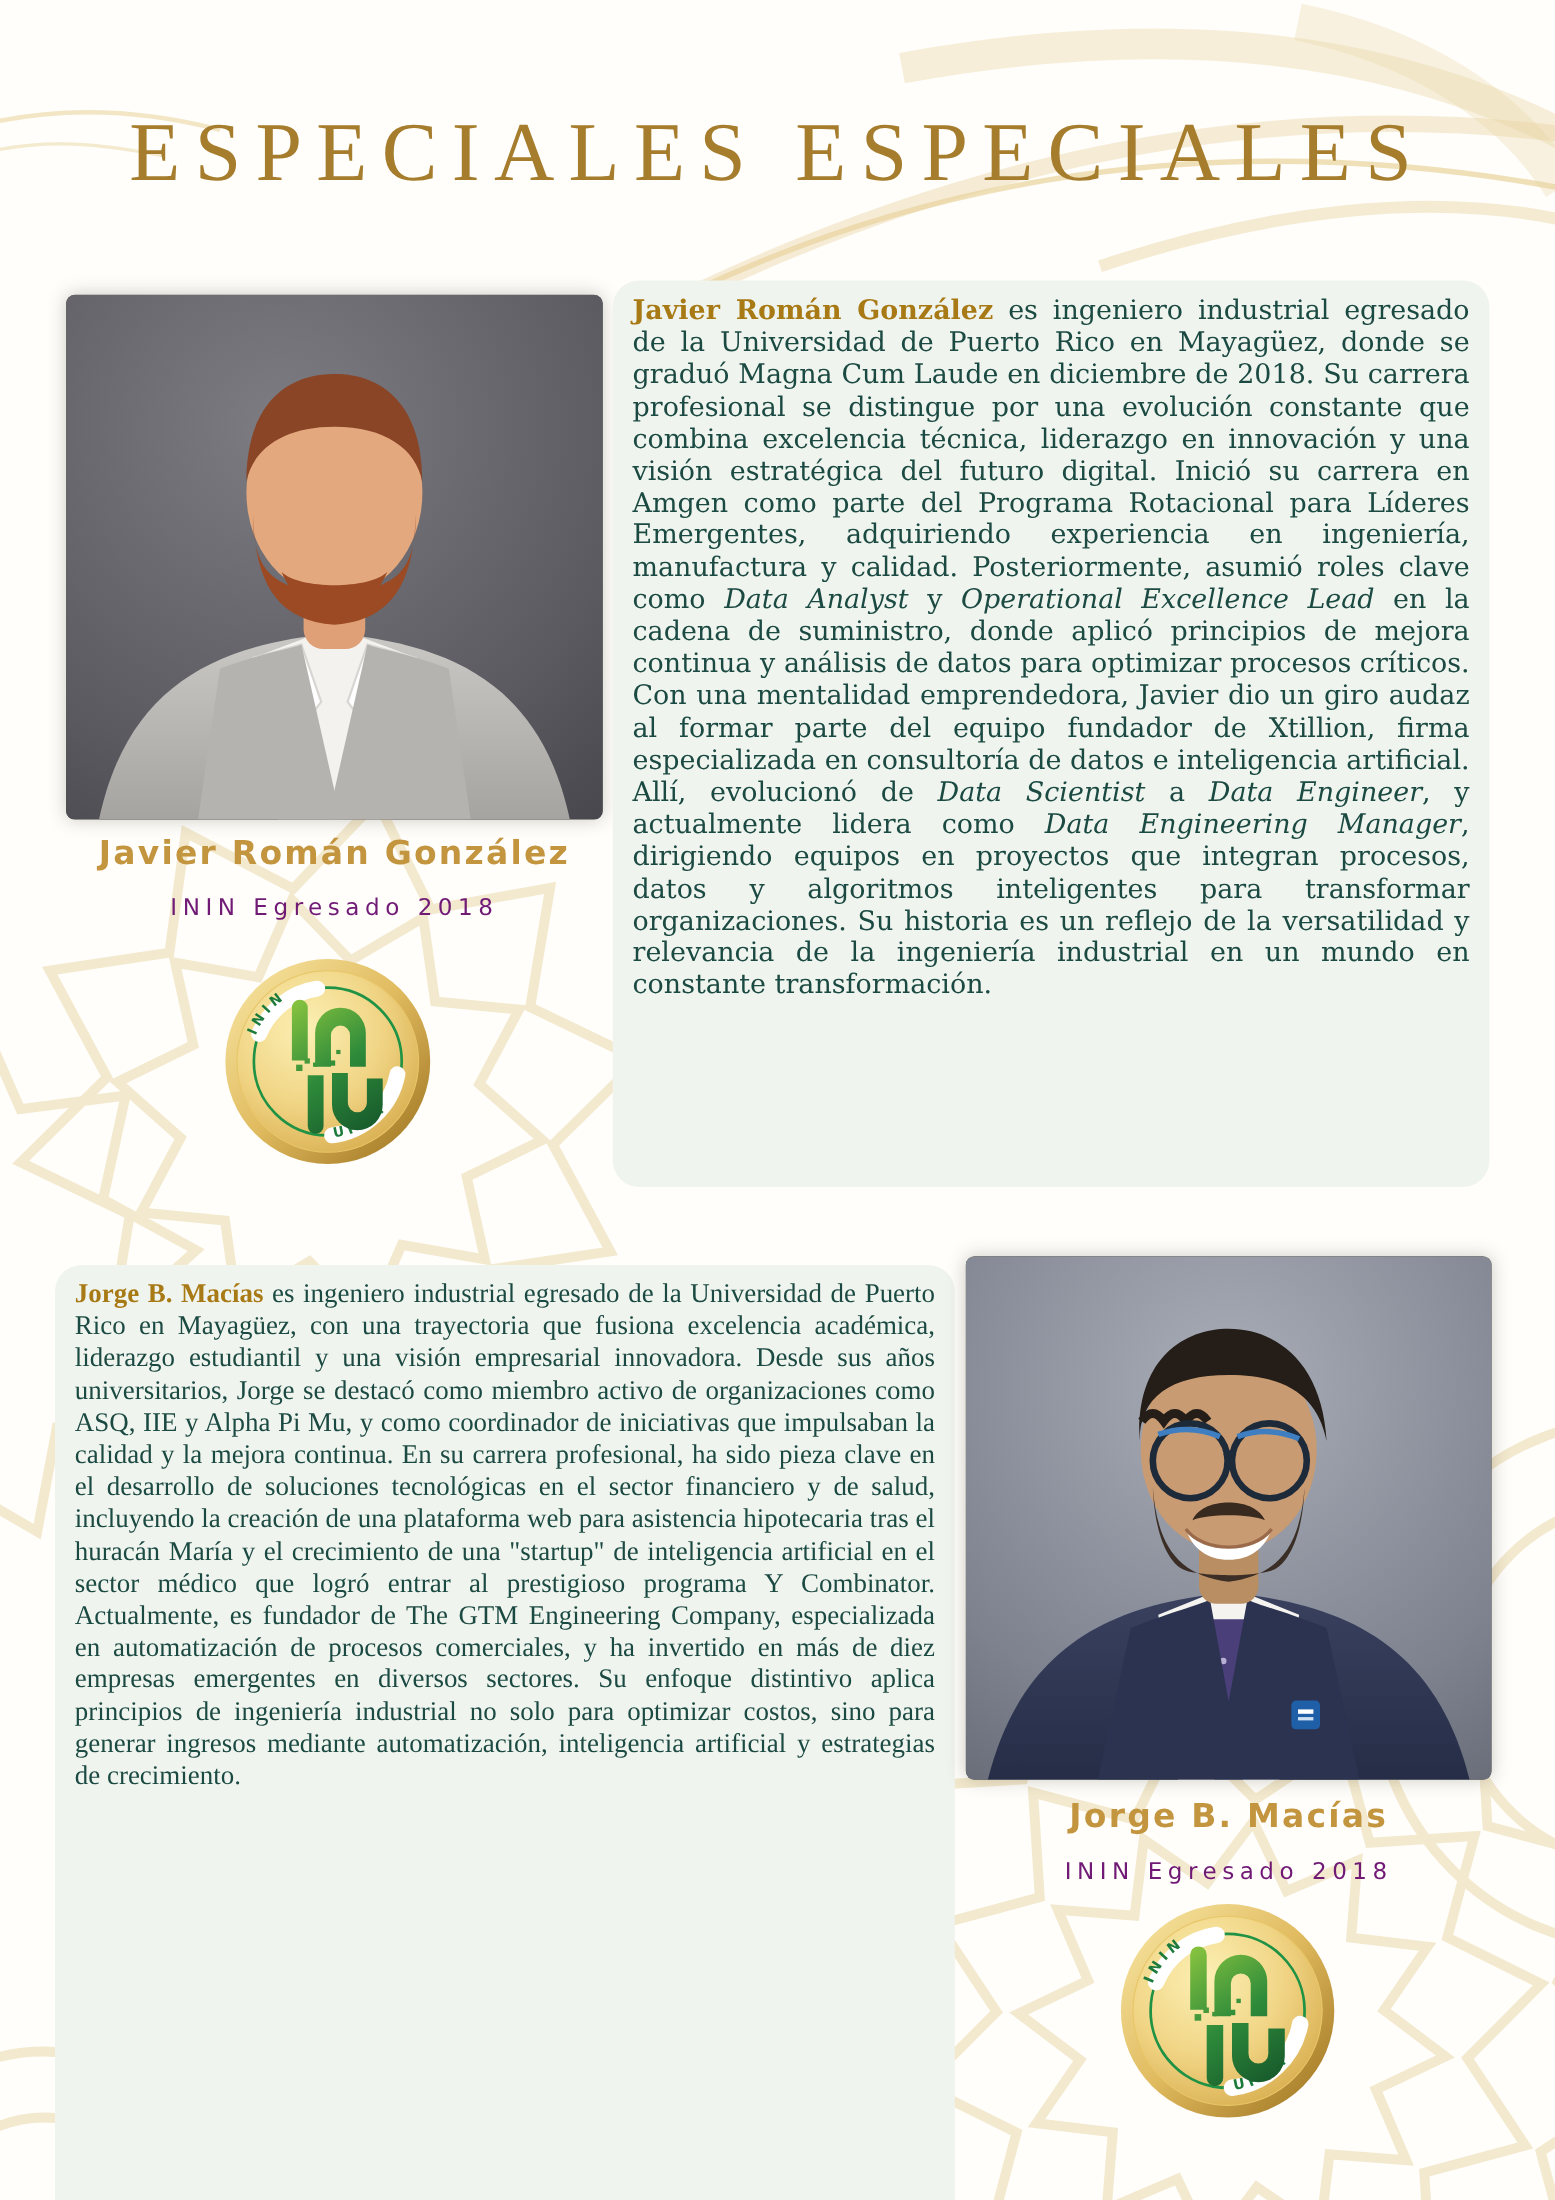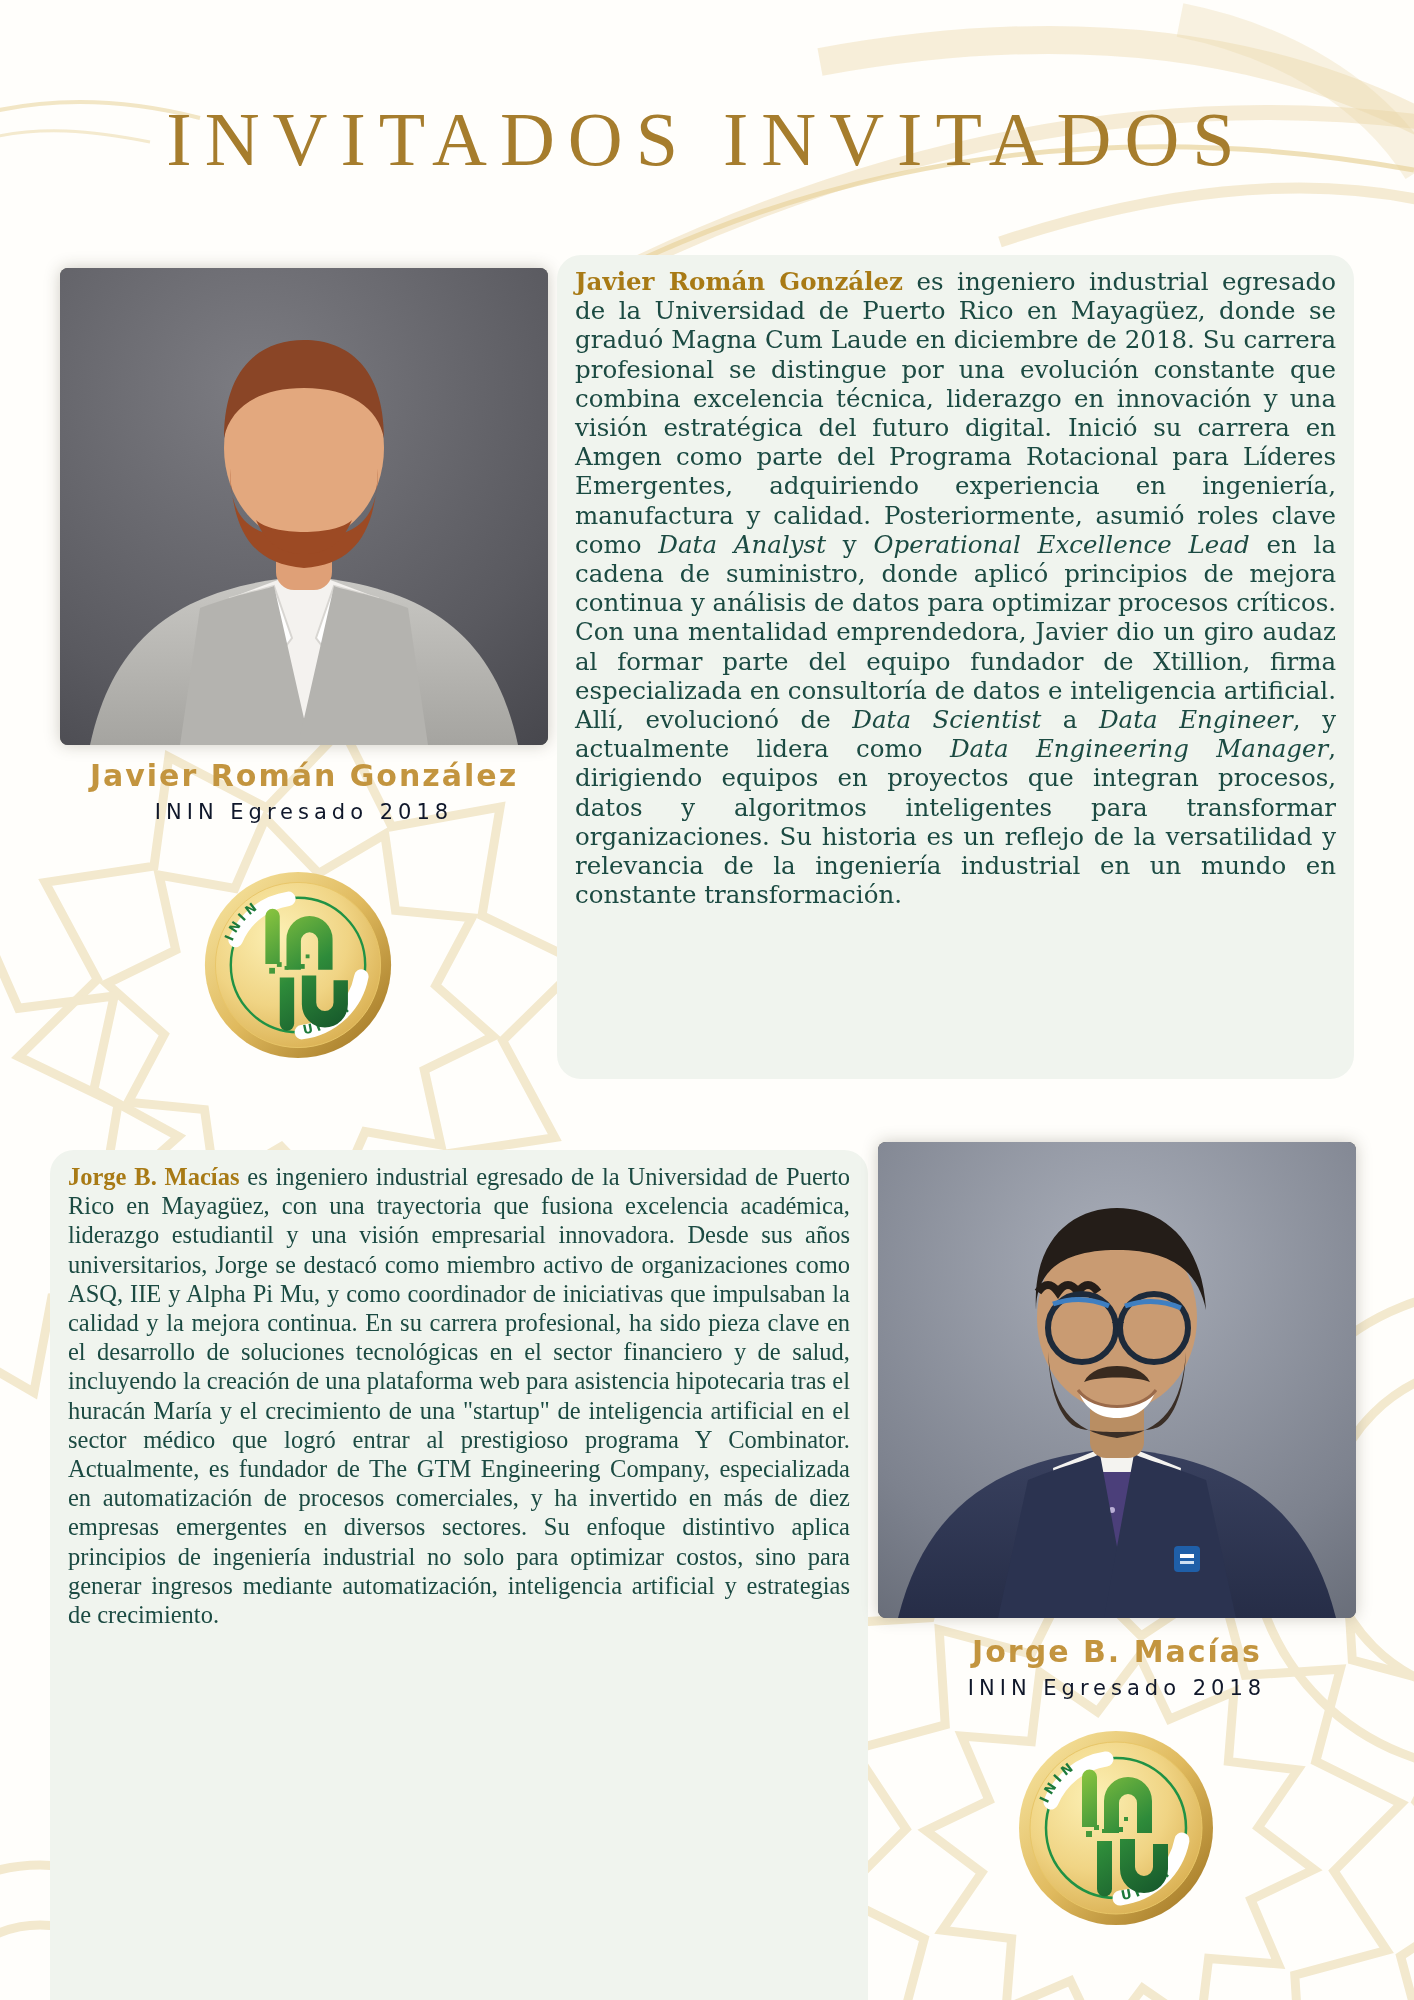--- a/index.html
+++ b/index.html
@@ -43,21 +43,21 @@
   
   .caption{ text-align:center; }
   .profile-name{
     font-family:"DejaVu Sans", sans-serif;
     font-weight:bold;font-size:30px;letter-spacing:2px;
     color:#c3953f;white-space:nowrap;
   }
   .profile-subtitle{
     font-family:"DejaVu Sans", sans-serif;
     font-weight:400;font-size:21px;letter-spacing:5px;
-    color:#0f172a;margin-top:7px;white-space:nowrap;
+    color:#701a75;margin-top:20px;white-space:nowrap;
   }
 </style>
 </head>
 <body>
 
 <svg id="bg-decor" viewBox="0 0 1414 2000" xmlns="http://www.w3.org/2000/svg">
   <g id="star-layer" fill="none" stroke="#f3e9ce" stroke-width="9">
       <polygon points="342.6,728.2 391.8,826.7 500.1,807.1 482.0,915.6 581.2,963.4 502.7,1040.6 554.8,1137.6 446.0,1153.9 431.2,1263.0 333.5,1212.2 257.4,1291.8 208.2,1193.3 99.9,1212.9 118.0,1104.4 18.8,1056.6 97.3,979.4 45.2,882.4 154.0,866.1 168.8,757.0 266.5,807.8"></polygon>
       <polygon points="384.8,834.4 395.5,910.4 471.8,917.8 435.8,985.5 493.2,1036.4 424.3,1070.0 440.8,1144.9 365.2,1131.6 334.6,1201.9 281.3,1146.7 215.2,1185.6 204.5,1109.6 128.2,1102.2 164.2,1034.5 106.8,983.6 175.7,950.0 159.2,875.1 234.8,888.4 265.4,818.1 318.7,873.3"></polygon>
       <polygon points="-20.3,920.0 18.5,1008.3 114.2,996.0 93.7,1090.2 178.4,1136.5 106.4,1200.8 147.7,1288.0 51.7,1297.6 33.8,1392.4 -49.5,1343.8 -119.7,1410.0 -158.5,1321.7 -254.2,1334.0 -233.7,1239.8 -318.4,1193.5 -246.4,1129.2 -287.7,1042.0 -191.7,1032.4 -173.8,937.6 -90.5,986.2"></polygon>
@@ -123,21 +123,21 @@
         <rect x="-22" y="-6" width="5" height="5"></rect>
         <rect x="-8" y="-12" width="7" height="7"></rect>
         <rect x="-14" y="-2" width="4" height="4"></rect>
         <rect x="2" y="-4" width="5" height="5"></rect>
         <rect x="8" y="-14" width="4" height="4"></rect>
       </g>
     </g>
   </defs>
 </svg>
 
-<div class="abs page-title">INVITADOS INVITADOS</div>
+<div class="abs page-title">ESPECIALES ESPECIALES</div>
 
 <div>
 
   <div class="abs photo" style="left:60px;top:268px;width:488px;height:477px;">
     <svg viewBox="0 0 488 477" width="488" height="477">
       <defs>
         <radialGradient id="bg1" cx="0.4" cy="0.25" r="1.1">
           <stop offset="0" stop-color="#7c7c82"></stop>
             <stop offset="0.6" stop-color="#5a5a60"></stop>
             <stop offset="1" stop-color="#3e3e44"></stop>

